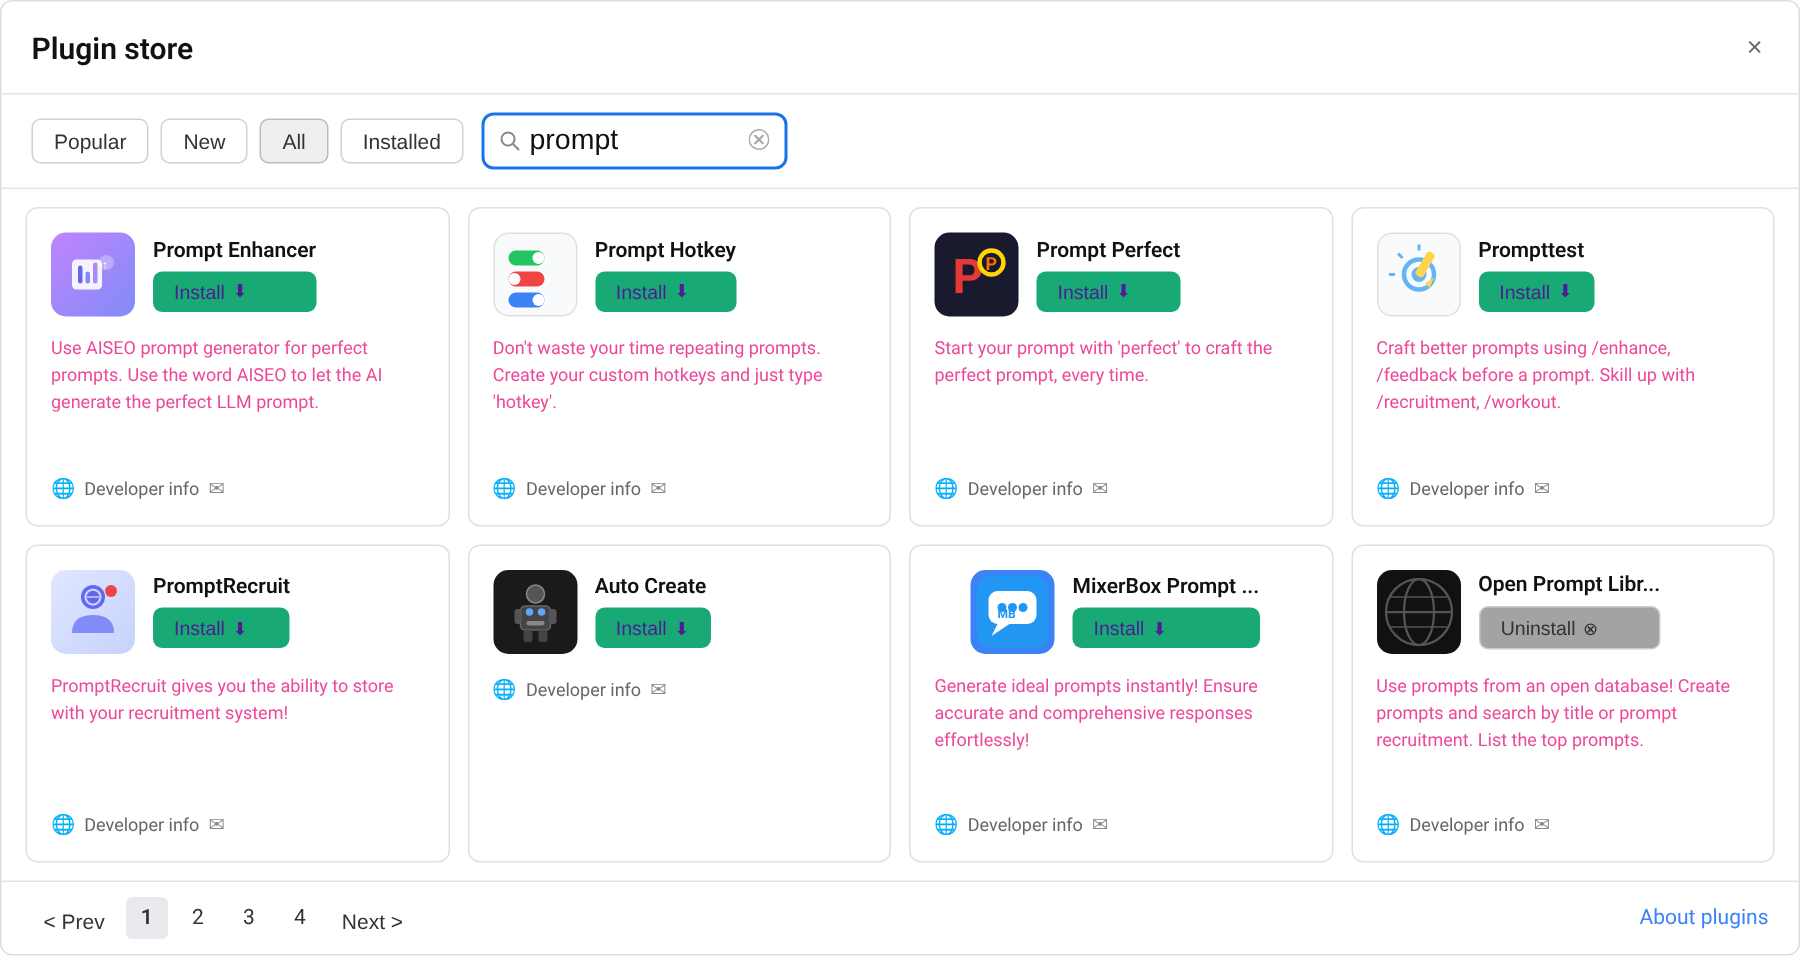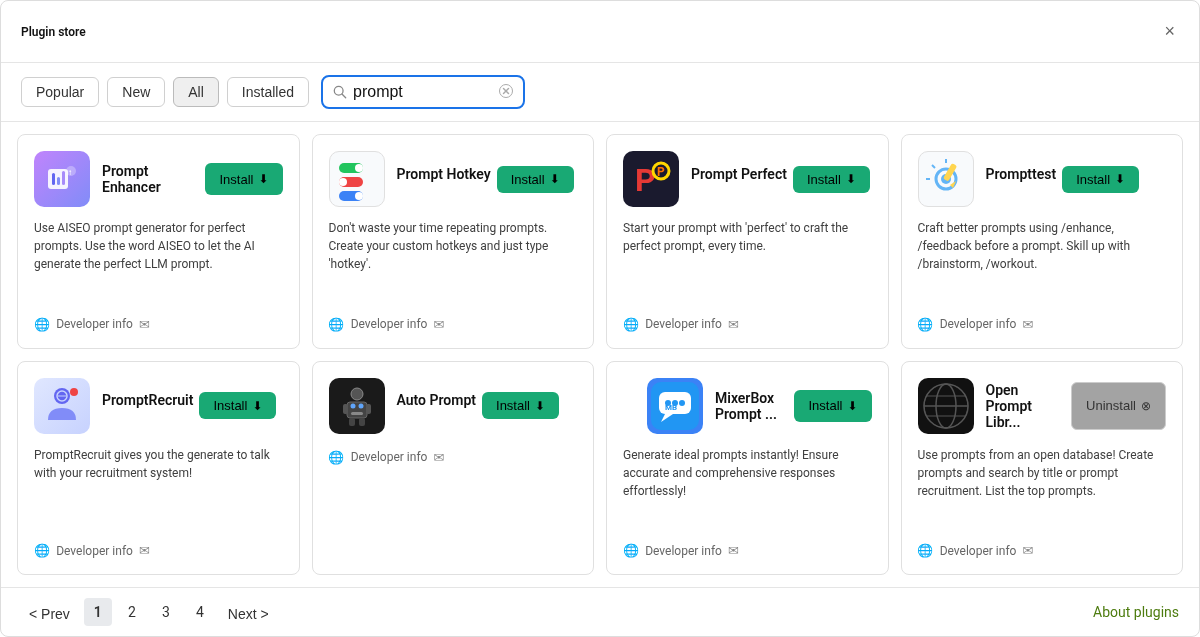--- a/index.html
+++ b/index.html
@@ -18,21 +18,21 @@
 
     
     .header {
       display: flex;
       align-items: center;
       justify-content: space-between;
       padding: 16px 20px;
       border-bottom: 1px solid #e5e5e5;
     }
     .header-title {
-      font-size: 12px;
+      font-size: 20px;
       font-weight: 600;
     }
     .close-btn {
       background: none;
       border: none;
       cursor: pointer;
       font-size: 18px;
       color: #666;
       padding: 4px;
     }
@@ -70,21 +70,21 @@
       min-width: 200px;
       margin-left: 4px;
     }
     .search-icon-svg {
       color: #888;
       flex-shrink: 0;
     }
     .search-input {
       border: none;
       outline: none;
-      font-size: 16px;
+      font-size: 19px;
       width: 140px;
       color: #111;
     }
     .clear-icon {
       background: none;
       border: none;
       cursor: pointer;
       color: #888;
       font-size: 14px;
       padding: 0;
@@ -123,33 +123,33 @@
       border-radius: 10px;
       flex-shrink: 0;
       display: flex;
       align-items: center;
       justify-content: center;
       overflow: hidden;
     }
 
     .card-top-right {
       display: flex;
-      flex-direction: row;
+      flex-direction: column;
       gap: 6px;
     }
 
     .plugin-name {
       font-size: 14px;
       font-weight: 600;
       color: #111;
     }
 
     .install-btn {
       background: #19a974;
-      color: #000000;
+      color: #4c1d95;
       border: none;
       border-radius: 6px;
       padding: 6px 14px;
       font-size: 13px;
       cursor: pointer;
       display: flex;
       align-items: center;
       gap: 5px;
       font-weight: 500;
     }
@@ -166,21 +166,21 @@
       font-size: 13px;
       cursor: pointer;
       display: flex;
       align-items: center;
       gap: 5px;
       font-weight: 500;
     }
 
     .plugin-desc {
       font-size: 12px;
-      color: #404040;
+      color: #ec4899;
       line-height: 1.5;
       flex: 1;
     }
 
     .developer-info {
       font-size: 12px;
       color: #666;
       display: flex;
       align-items: center;
       gap: 6px;
@@ -222,21 +222,21 @@
       cursor: pointer;
       border-radius: 4px;
       color: #333;
     }
     .page-num.active {
       background: #e8eaed;
       font-weight: 600;
     }
     .about-plugins {
       font-size: 14px;
-      color: #4d7c0f;
+      color: #3b82f6;
       cursor: pointer;
     }
 
     
     .icon-prompt-enhancer {
       background: linear-gradient(135deg, #c084fc, #818cf8);
     }
     .icon-prompt-hotkey {
       background: #f8fafc;
       border: 1px solid #e0e0e0;
@@ -392,21 +392,21 @@
         </svg>
       </div>
       <div class="card-top-right">
         <span class="plugin-name">Prompttest</span>
         <button class="install-btn">
           <span>Install</span>
           <span class="btn-icon">⬇</span>
         </button>
       </div>
     </div>
-    <p class="plugin-desc">Craft better prompts using /enhance, /feedback before a prompt. Skill up with /brainstorm, /workout.</p>
+    <p class="plugin-desc">Craft better prompts using /enhance, /feedback before a prompt. Skill up with /recruitment, /workout.</p>
     <div class="developer-info">
       <span class="dev-icon">🌐</span>
       <span>Developer info</span>
       <span class="dev-icon">✉</span>
     </div>
   </div>
 
   <div class="plugin-card">
     <div class="card-top">
       <div class="plugin-icon icon-promptrecruit">
@@ -422,21 +422,21 @@
         </svg>
       </div>
       <div class="card-top-right">
         <span class="plugin-name">PromptRecruit</span>
         <button class="install-btn">
           <span>Install</span>
           <span class="btn-icon">⬇</span>
         </button>
       </div>
     </div>
-    <p class="plugin-desc">PromptRecruit gives you the generate to talk with your recruitment system!</p>
+    <p class="plugin-desc">PromptRecruit gives you the ability to store with your recruitment system!</p>
     <div class="developer-info">
       <span class="dev-icon">🌐</span>
       <span>Developer info</span>
       <span class="dev-icon">✉</span>
     </div>
   </div>
 
   <div class="plugin-card">
     <div class="card-top">
       <div class="plugin-icon icon-auto-prompt">
@@ -447,21 +447,21 @@
           <circle cx="20" cy="24" r="2.5" fill="#60a5fa"></circle>
           <circle cx="28" cy="24" r="2.5" fill="#60a5fa"></circle>
           <rect x="18" y="30" width="12" height="3" rx="1.5" fill="#888"></rect>
           <rect x="10" y="22" width="5" height="10" rx="2" fill="#555"></rect>
           <rect x="33" y="22" width="5" height="10" rx="2" fill="#555"></rect>
           <rect x="16" y="36" width="6" height="8" rx="2" fill="#444"></rect>
           <rect x="26" y="36" width="6" height="8" rx="2" fill="#444"></rect>
         </svg>
       </div>
       <div class="card-top-right">
-        <span class="plugin-name">Auto Prompt</span>
+        <span class="plugin-name">Auto Create</span>
         <button class="install-btn">
           <span>Install</span>
           <span class="btn-icon">⬇</span>
         </button>
       </div>
     </div>
     <div class="developer-info">
       <span class="dev-icon">🌐</span>
       <span>Developer info</span>
       <span class="dev-icon">✉</span>

